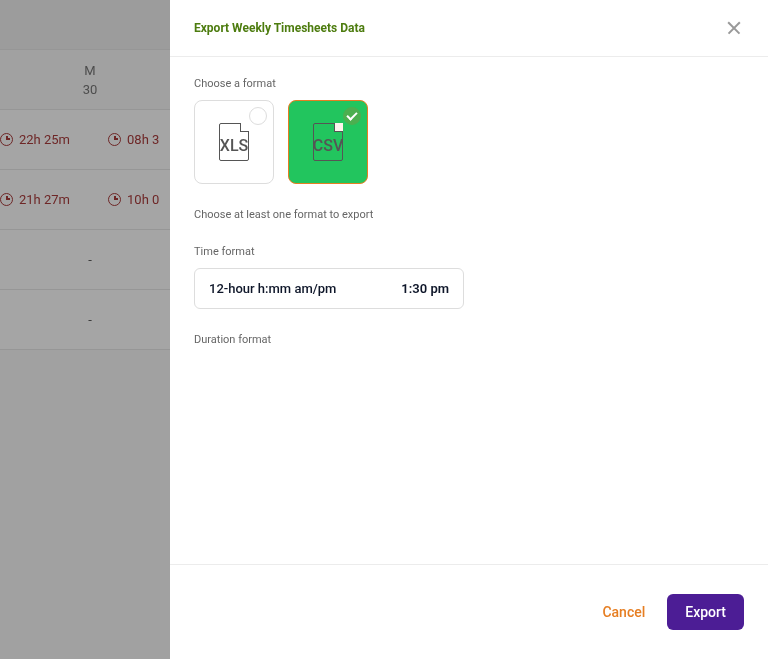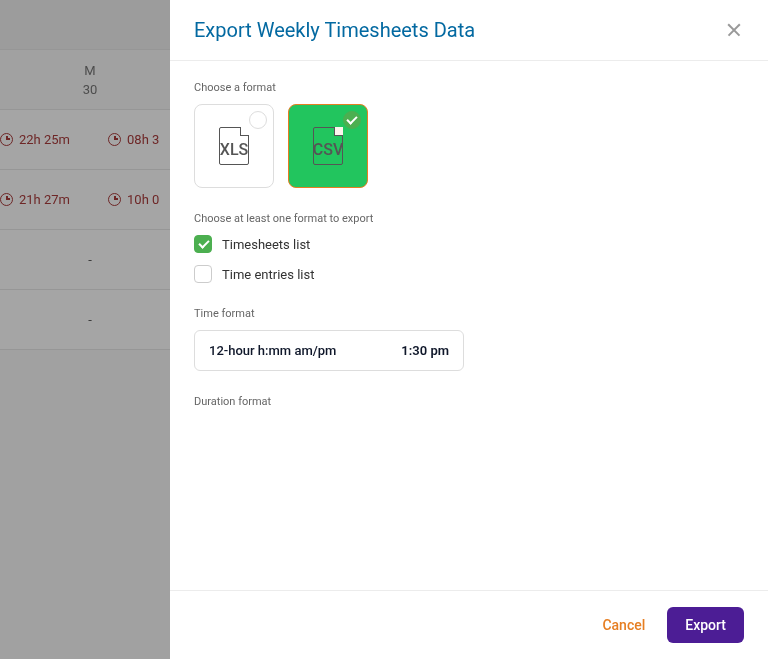--- a/index.html
+++ b/index.html
@@ -92,23 +92,23 @@
       flex-direction: column;
     }
     .modal-header {
       padding: 18px 24px;
       display: flex;
       justify-content: space-between;
       align-items: center;
       border-bottom: 1px solid #ececec;
     }
     .modal-title {
-      font-size: 20px;
-      font-weight: 400;
-      color: #0369a1;
+      font-size: 12px;
+      font-weight: 700;
+      color: #4d7c0f;
     }
     .close-btn {
       width: 20px; height: 20px;
       position: relative;
       cursor: pointer;
     }
     .close-btn::before, .close-btn::after {
       content: "";
       position: absolute;
       width: 16px; height: 1.5px;
@@ -259,21 +259,21 @@
       display: flex;
       justify-content: space-between;
       font-size: 13px;
       color: #0f172a;
       cursor: pointer;
     }
     .select-box .left { font-weight: 500; }
     .select-box .right { font-weight: 600; }
 
     .modal-footer {
-      padding: 16px 24px;
+      padding: 29px 24px;
       display: flex;
       justify-content: flex-end;
       align-items: center;
       gap: 22px;
       border-top: 1px solid #ececec;
     }
     .btn-cancel {
       color: #e67e22;
       font-size: 14px;
       font-weight: 500;
@@ -351,30 +351,20 @@
           <div class="file-icon">
               <span>CSV</span>
             </div>
         </div>
       </div>
     </div>
 
 
     <div class="section">
       <div class="section-label">Choose at least one format to export</div>
-      <div class="checkbox-group">
-        <label class="checkbox-item">
-          <span class="checkbox checked"></span>
-          <span>Timesheets list</span>
-        </label>
-        <label class="checkbox-item">
-          <span class="checkbox"></span>
-          <span>Time entries list</span>
-        </label>
-      </div>
     </div>
 
     <div class="section">
       <div class="section-label">Time format</div>
       <div class="select-box">
         <span class="left">12-hour h:mm am/pm</span>
         <span class="right">1:30 pm</span>
       </div>
     </div>
 

